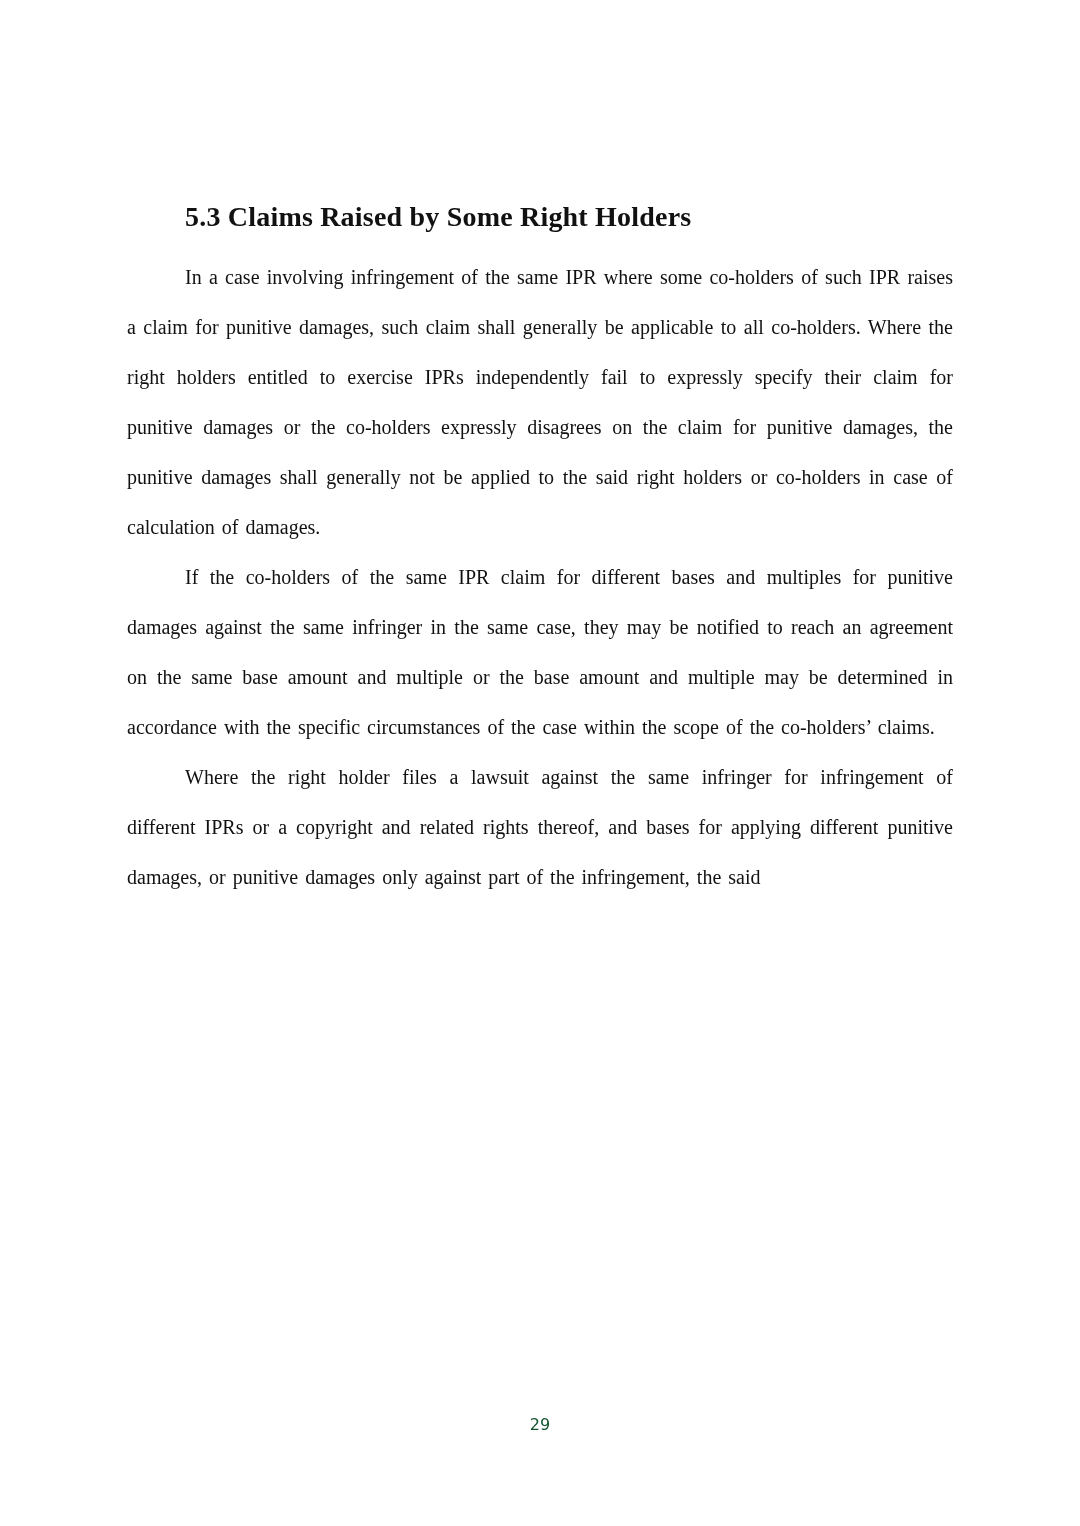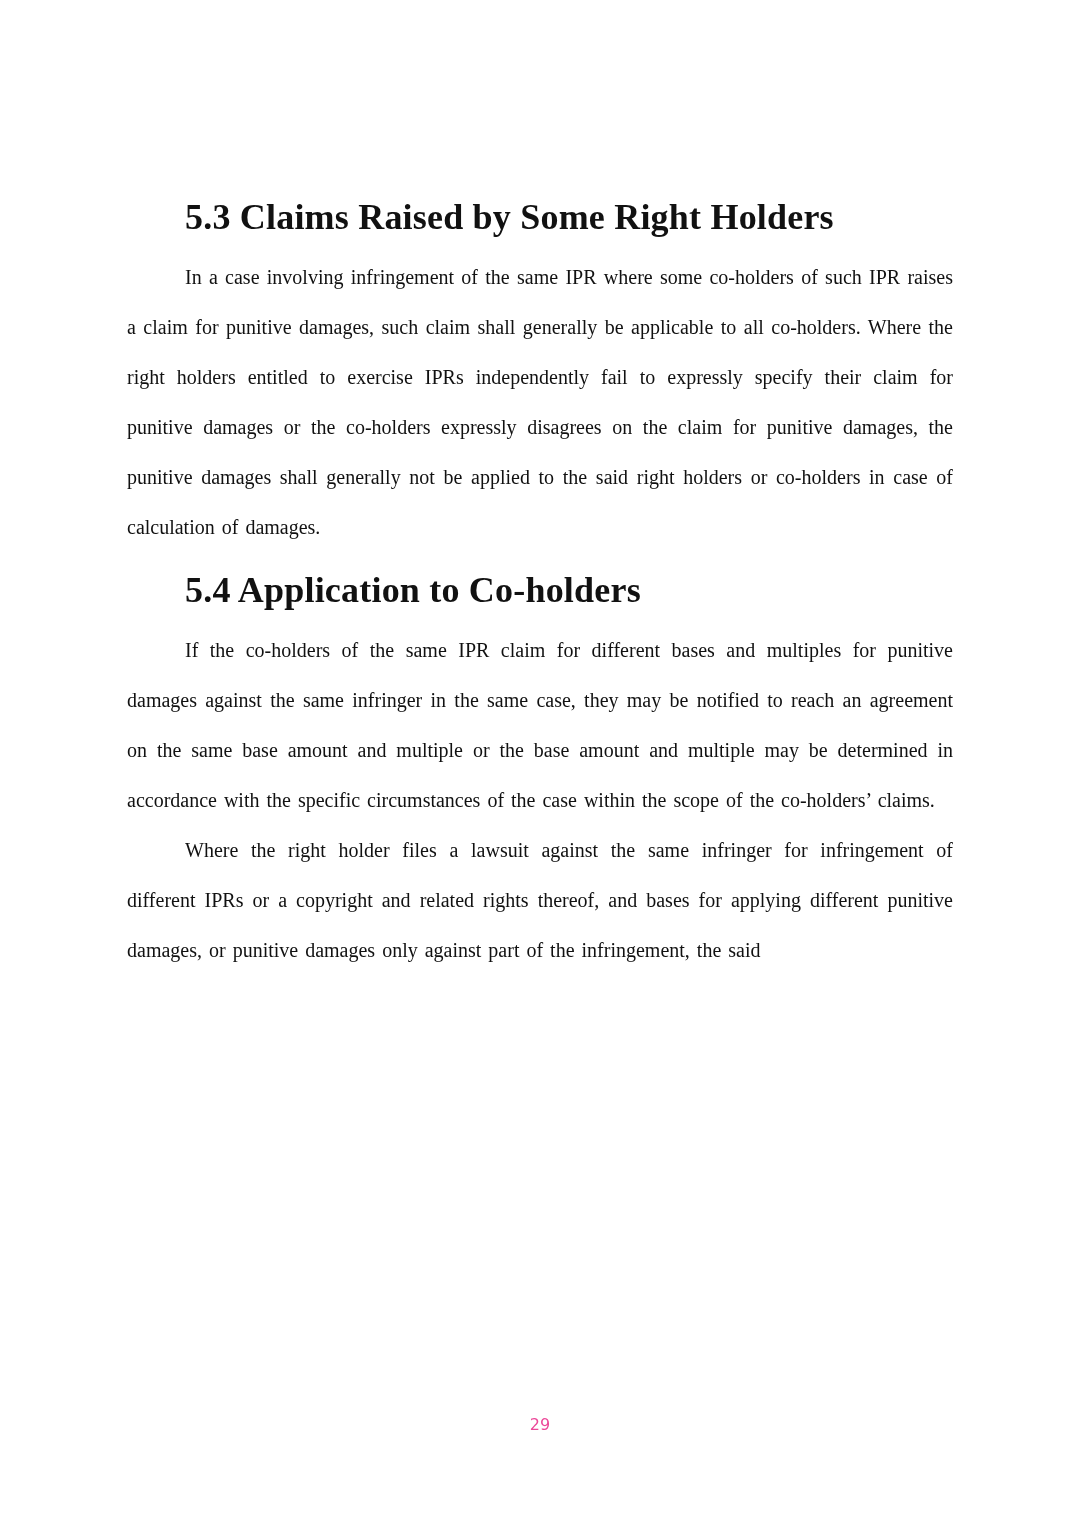--- a/index.html
+++ b/index.html
@@ -15,21 +15,21 @@
     font-family: "Liberation Serif", "DejaVu Serif", serif;
     color: #111111;
   }
   .content {
     position: absolute;
     top: 192px;
     left: 127px;
     width: 826px;
   }
   .section-heading {
-    font-size: 36px;
+    font-size: 28px;
     line-height: 50px;
     font-weight: bold;
     text-indent: 58px;
     margin-top: 13px;
     margin-bottom: 10px;
     letter-spacing: 0.2px;
   }
   .section:first-child .section-heading {
     margin-top: 0;
   }
@@ -41,36 +41,35 @@
     word-spacing: 2px;
   }
   .page-footer {
     position: absolute;
     top: 1415px;
     left: 0;
     width: 100%;
     text-align: center;
     font-family: "DejaVu Sans", "Liberation Sans", sans-serif;
     font-size: 16px;
-    color: #ec4899;
+    color: #14532d;
   }
 </style>
 </head>
 <body>
 
 <div class="page">
   <div class="content">
 
     <div class="section">
       <h2 class="section-heading">5.3 Claims Raised by Some Right Holders</h2>
       <p class="section-body">In a case involving infringement of the same IPR where some co-holders of such IPR raises a claim for punitive damages, such claim shall generally be applicable to all co-holders. Where the right holders entitled to exercise IPRs independently fail to expressly specify their claim for punitive damages or the co-holders expressly disagrees on the claim for punitive damages, the punitive damages shall generally not be applied to the said right holders or co-holders in case of calculation of damages.</p>
     </div>
 
     <div class="section">
-      <h2 class="section-heading">5.4 Application to Co-holders</h2>
       <p class="section-body">If the co-holders of the same IPR claim for different bases and multiples for punitive damages against the same infringer in the same case, they may be notified to reach an agreement on the same base amount and multiple or the base amount and multiple may be determined in accordance with the specific circumstances of the case within the scope of the co-holders’ claims.</p>
     </div>
 
     <div class="section">
       <p class="section-body">Where the right holder files a lawsuit against the same infringer for infringement of different IPRs or a copyright and related rights thereof, and bases for applying different punitive damages, or punitive damages only against part of the infringement, the said</p>
     </div>
 
   </div>
 
   <div class="page-footer">29</div>

